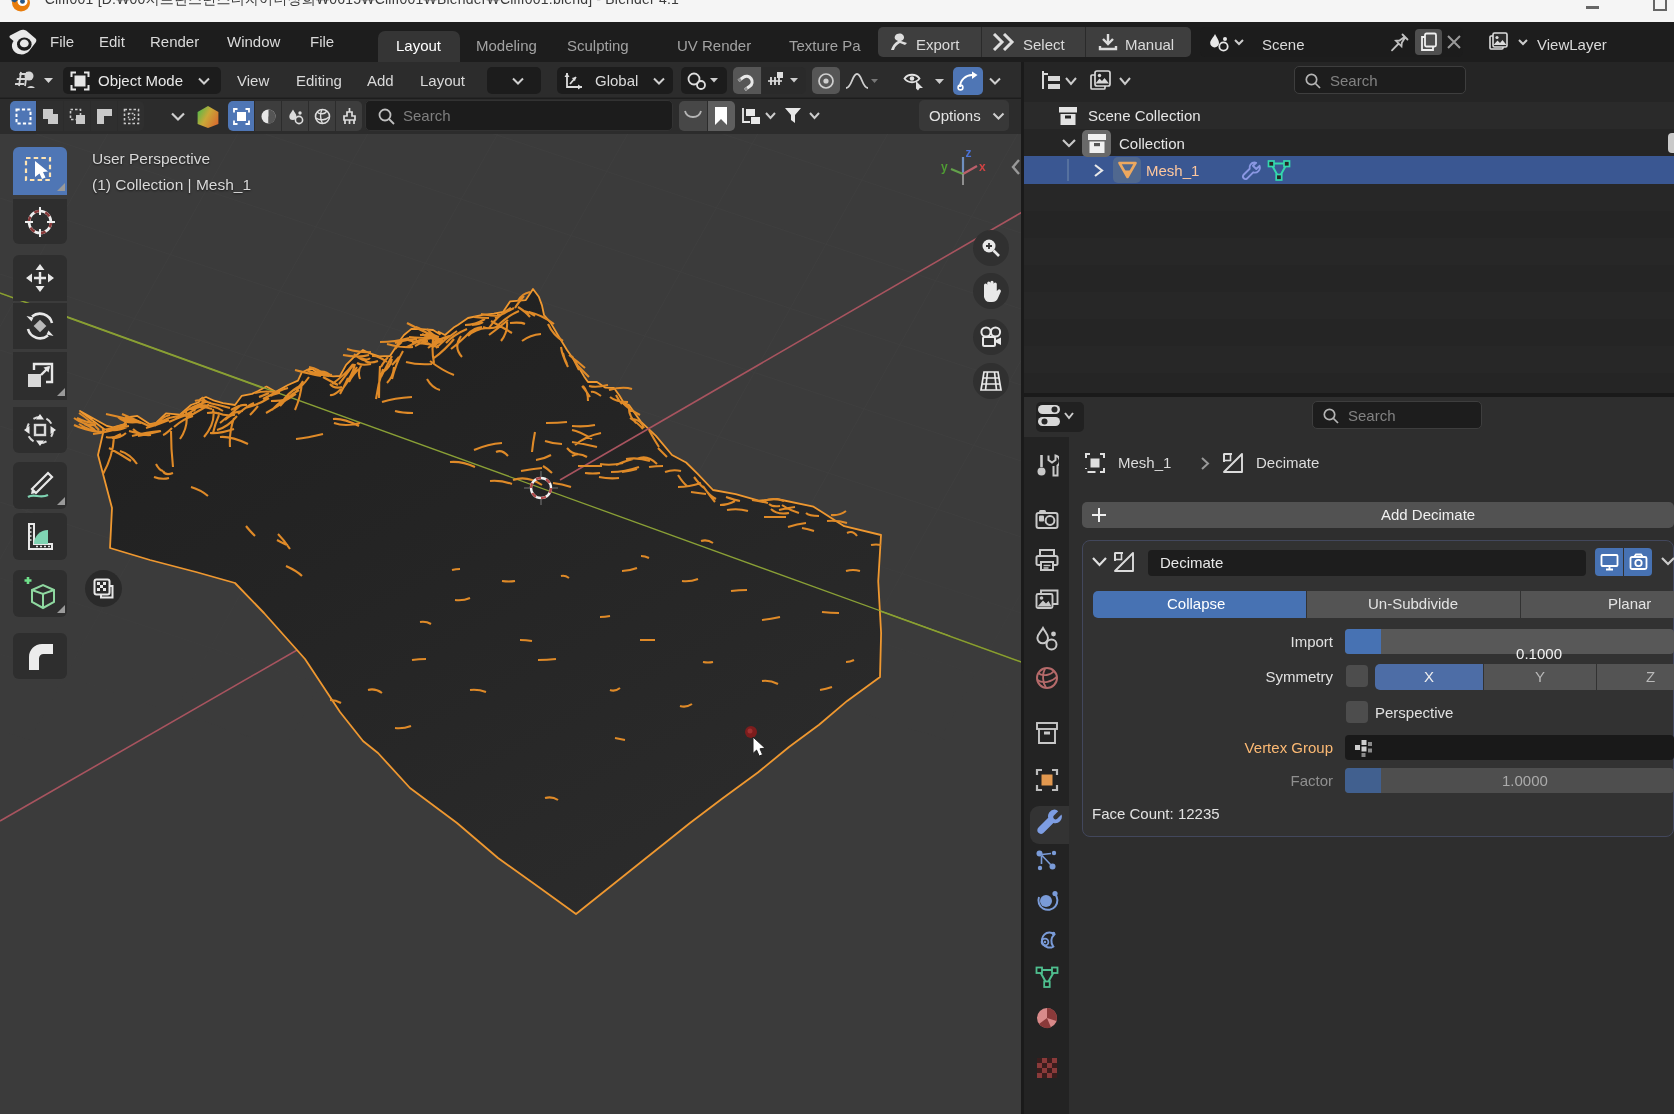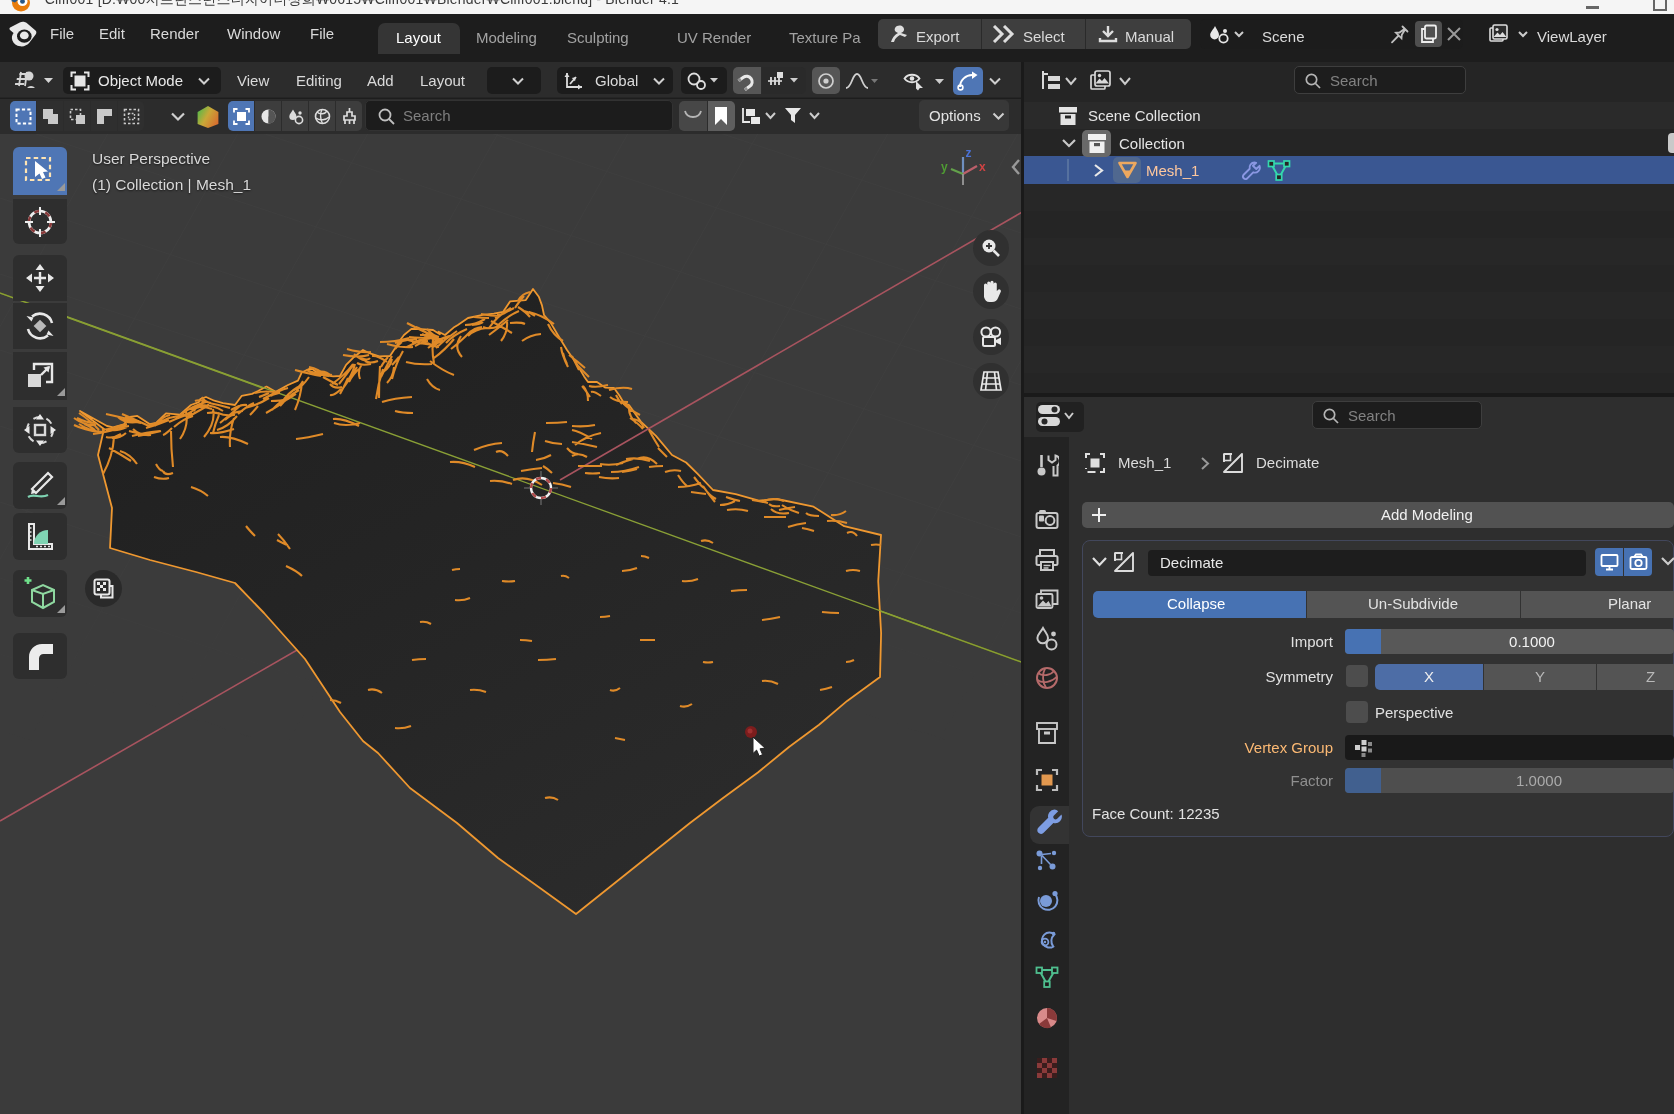--- a/index.html
+++ b/index.html
@@ -12,21 +12,21 @@
   <ellipse cx="11" cy="11" rx="9" ry="8.4" fill="#e87d0d"></ellipse>
   <ellipse cx="12.5" cy="9.5" rx="5" ry="4.6" fill="#fff"></ellipse>
   <ellipse cx="12.5" cy="9.5" rx="2.4" ry="2.2" fill="#265787"></ellipse>
   <path d="M1 9 L9 1.5 L12 4.5 L5 10.5 Z" fill="#265787"></path>
  </svg>
  <div class="a" style="left:35px;top:-9px;color:#3a3a3a;font-size:14px;letter-spacing:0.2px;white-space:nowrap">* Cliff001  [D:₩00지프란스턴스디자이너정희₩0615₩Cliff001₩Blender₩Cliff001.blend] - Blender 4.1</div>
  <div class="a" style="left:1586px;top:6px;width:13px;height:3px;background:#666"></div>
  <div class="a" style="left:1653px;top:-5px;width:14px;height:16px;border:2px solid #666"></div>
 </div>
 
-<div class="a" style="left:0;top:14px;width:1674px;height:40px;background:#1d1d1d">
+<div class="a" style="left:0;top:22px;width:1674px;height:40px;background:#1d1d1d">
  <svg class="a" style="left:9px;top:7px" width="28" height="26" viewBox="0 0 28 26">
   <path d="M10.8 1.5 C13 0.2 16 0.5 18 2.2 L26.5 9.5 C27.6 10.6 27.6 12 26.8 13.2 L20.5 21.5 C18.3 24.3 14.8 25.8 11.2 25.3 C7.6 24.8 4.6 22.5 3.4 19.4 C2.4 16.8 2.9 14 4.6 11.9 L1 9.0 C0.2 8.3 0.3 7.2 1.1 6.6 Z" fill="#e8e8e8"></path>
   <ellipse cx="15.3" cy="15.2" rx="7.3" ry="6.6" fill="#1d1d1d"></ellipse>
   <ellipse cx="15.3" cy="14.4" rx="4.4" ry="3.9" fill="#e8e8e8"></ellipse>
  </svg>
  <div class="t a" style="left:50px;top:11px">File</div>
  <div class="t a" style="left:99px;top:11px">Edit</div>
  <div class="t a" style="left:150px;top:11px">Render</div>
  <div class="t a" style="left:227px;top:11px">Window</div>
  <div class="t a" style="left:310px;top:11px">File</div>
@@ -605,21 +605,21 @@
   <path d="M2 2 L10 2 M2 2 L2 10" stroke="#dcdcdc" stroke-width="1.9"></path>
   <rect x="2" y="2" width="6.5" height="6.5" fill="none" stroke="#dcdcdc" stroke-width="1.6"></rect>
   <path d="M20 2 L20 20 L2 20 Z" fill="none" stroke="#dcdcdc" stroke-width="1.9" stroke-linejoin="round"></path>
  </svg>
  <div class="t a" style="left:232px;top:61px;color:#dcdcdc">Decimate</div>
 
  <div class="a" style="left:58px;top:109px;width:592px;height:26px;background:#525252;border-radius:5px"></div>
  <svg class="a" style="left:67px;top:114px" width="16" height="16" viewBox="0 0 16 16">
         <path d="M8 1 L8 15 M1 8 L15 8" stroke="#efefef" stroke-width="2"></path>
       </svg>
- <div class="t a" style="left:357px;top:113px;color:#f0f0f0">Add Modeling</div>
+ <div class="t a" style="left:357px;top:113px;color:#f0f0f0">Add Decimate</div>
 
  <div class="a" style="left:58px;top:147px;width:592px;height:297px;background:#323232;border:1px solid #42475c;border-radius:8px"></div>
  <svg class="a" style="left:67px;top:163px" width="17" height="12" viewBox="0 0 17 12">
         <path d="M2 2 l6.5 7 l6.5 -7" fill="none" stroke="#e0e0e0" stroke-width="2.2"></path>
       </svg>
  <svg class="a" style="left:89px;top:158px" width="23" height="22" viewBox="0 0 23 22">
   <path d="M2 2 L10 2 M2 2 L2 10" stroke="#dcdcdc" stroke-width="1.9"></path>
   <rect x="2" y="2" width="6.5" height="6.5" fill="none" stroke="#dcdcdc" stroke-width="1.6"></rect>
   <path d="M20 2 L20 20 L2 20 Z" fill="none" stroke="#dcdcdc" stroke-width="1.9" stroke-linejoin="round"></path>
  </svg>
@@ -644,21 +644,21 @@
  <div class="a" style="left:283px;top:198px;width:213px;height:27px;background:#545454"></div>
  <div class="a" style="left:497px;top:198px;width:153px;height:27px;background:#545454"></div>
  <div class="t a" style="left:143px;top:202px;color:#fff">Collapse</div>
  <div class="t a" style="left:344px;top:202px;color:#e3e3e3">Un-Subdivide</div>
  <div class="t a" style="left:584px;top:202px;color:#e3e3e3">Planar</div>
 
  <div class="t a" style="right:341px;top:240px;color:#e0e0e0">Import</div>
  <div class="a" style="left:321px;top:236px;width:329px;height:25px;background:#585858;border-radius:4px;overflow:hidden">
    <div class="a" style="left:0;top:0;width:36px;height:25px;background:#4772b3"></div>
  </div>
- <div class="t a" style="left:478px;top:240px;width:60px;text-align:center;color:#f2f2f2">0.1000</div>
+ <div class="t a" style="left:478px;top:252px;width:60px;text-align:right;color:#f2f2f2">0.1000</div>
 
  <div class="t a" style="right:341px;top:275px;color:#e0e0e0">Symmetry</div>
  <div class="a" style="left:322px;top:272px;width:22px;height:22px;background:#4d4d4d;border-radius:4px"></div>
  <div class="a" style="left:351px;top:271px;width:108px;height:26px;background:#4d6da6;border-radius:5px 0 0 5px"></div>
  <div class="a" style="left:460px;top:271px;width:112px;height:26px;background:#545454"></div>
  <div class="a" style="left:573px;top:271px;width:77px;height:26px;background:#545454"></div>
  <div class="t a" style="left:400px;top:275px;color:#eee">X</div>
  <div class="t a" style="left:511px;top:275px;color:#b9b9b9">Y</div>
  <div class="t a" style="left:622px;top:275px;color:#b9b9b9">Z</div>
 
@@ -673,16 +673,16 @@
   <rect x="8.5" y="8.5" width="5" height="5" fill="#cfcfcf"></rect>
         <rect x="8.5" y="15" width="4" height="4" fill="#8a8a8a"></rect>
   <rect x="15" y="4" width="4" height="4" fill="#8a8a8a"></rect>
         <rect x="15" y="10.5" width="4" height="4" fill="#8a8a8a"></rect>
  </svg>
 
  <div class="t a" style="right:341px;top:379px;color:#8f8f8f">Factor</div>
  <div class="a" style="left:321px;top:375px;width:329px;height:25px;background:#4e4e4e;border-radius:4px;overflow:hidden">
    <div class="a" style="left:0;top:0;width:36px;height:25px;background:#41608f"></div>
  </div>
- <div class="t a" style="left:478px;top:379px;width:60px;text-align:right;color:#ababab">1.0000</div>
+ <div class="t a" style="left:478px;top:379px;width:60px;text-align:left;color:#ababab">1.0000</div>
 
  <div class="t a" style="left:68px;top:412px;color:#e2e2e2">Face Count: 12235</div>
 </div>
 </div>
 </body></html>

